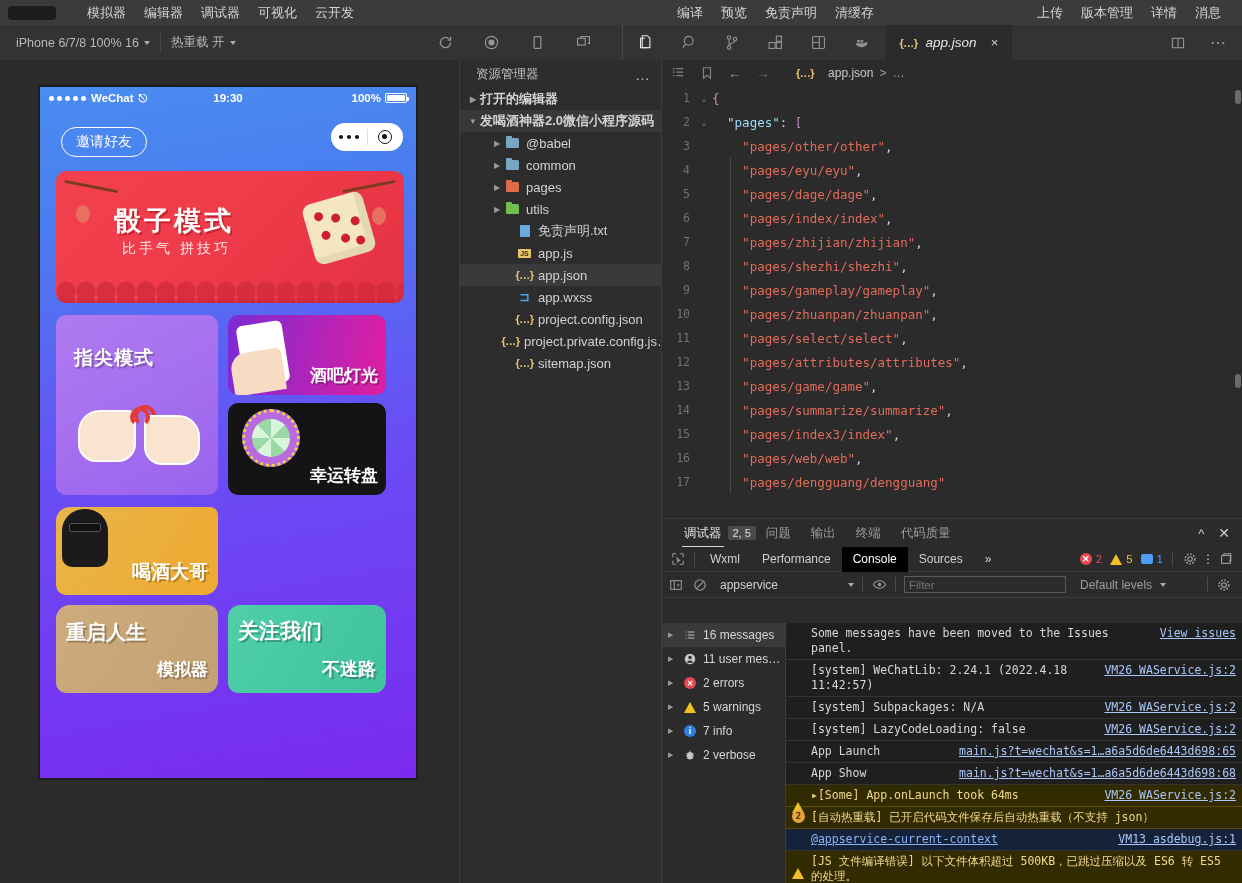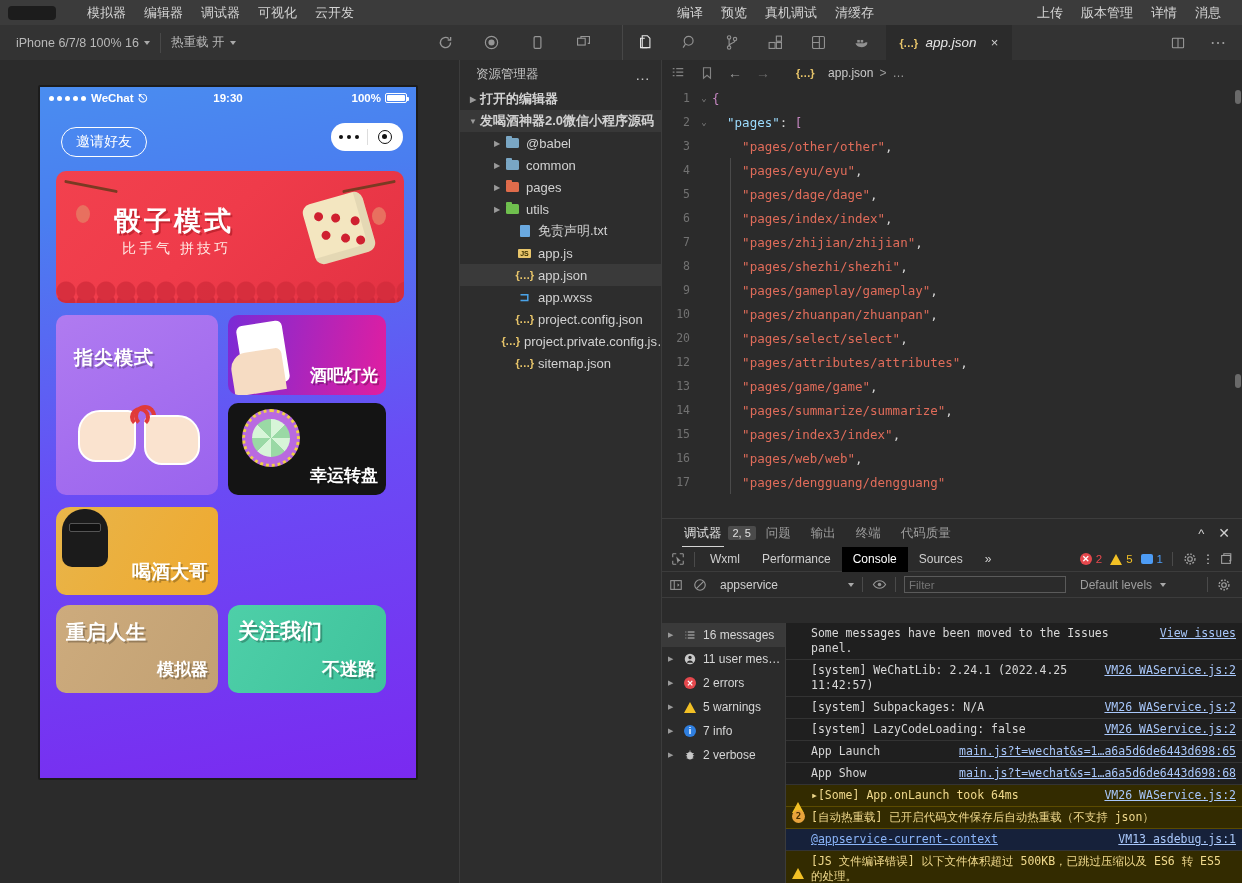--- a/index.html
+++ b/index.html
@@ -159,21 +159,21 @@
   <div id="menu-left" class="menu-group">
     <div class="menu-item">模拟器</div>
     <div class="menu-item">编辑器</div>
     <div class="menu-item">调试器</div>
     <div class="menu-item">可视化</div>
     <div class="menu-item">云开发</div>
   </div>
   <div id="menu-center" class="menu-group">
     <div class="menu-item">编译</div>
     <div class="menu-item">预览</div>
-    <div class="menu-item">真机调试</div>
+    <div class="menu-item">免责声明</div>
     <div class="menu-item">清缓存</div>
   </div>
   <div id="menu-right" class="menu-group">
     <div class="menu-item">上传</div>
     <div class="menu-item">版本管理</div>
     <div class="menu-item">详情</div>
     <div class="menu-item">消息</div>
   </div>
 </div>
 
@@ -523,21 +523,21 @@
           <span class="ln">9</span>
           <span class="fold"></span>
           <span class="ctext"><span class="s-pun">    </span><span class="s-str">"pages/gameplay/gameplay"</span><span class="s-pun">,</span></span>
         </div>
         <div class="cl">
           <span class="ln">10</span>
           <span class="fold"></span>
           <span class="ctext"><span class="s-pun">    </span><span class="s-str">"pages/zhuanpan/zhuanpan"</span><span class="s-pun">,</span></span>
         </div>
         <div class="cl">
-          <span class="ln">20</span>
+          <span class="ln">11</span>
           <span class="fold"></span>
           <span class="ctext"><span class="s-pun">    </span><span class="s-str">"pages/select/select"</span><span class="s-pun">,</span></span>
         </div>
         <div class="cl">
           <span class="ln">12</span>
           <span class="fold"></span>
           <span class="ctext"><span class="s-pun">    </span><span class="s-str">"pages/attributes/attributes"</span><span class="s-pun">,</span></span>
         </div>
         <div class="cl">
           <span class="ln">13</span>
@@ -716,21 +716,21 @@
         </div>
       </div>
     <div id="c-list">
         <div class="msg info">
           <span class="wi"><span class="b-info"></span></span>
           <span class="txt">Some messages have been moved to the Issues panel.</span>
           <span class="vi">View issues</span>
         </div>
         <div class="msg ">
           <span class="wi"></span>
-          <span class="txt">[system] WeChatLib: 2.24.1 (2022.4.25 11:42:57)</span>
+          <span class="txt">[system] WeChatLib: 2.24.1 (2022.4.18 11:42:57)</span>
           <span class="src">VM26 WAService.js:2</span>
         </div>
         <div class="msg ">
           <span class="wi"></span>
           <span class="txt">[system] Subpackages: N/A</span>
           <span class="src">VM26 WAService.js:2</span>
         </div>
         <div class="msg ">
           <span class="wi"></span>
           <span class="txt">[system] LazyCodeLoading: false</span>

